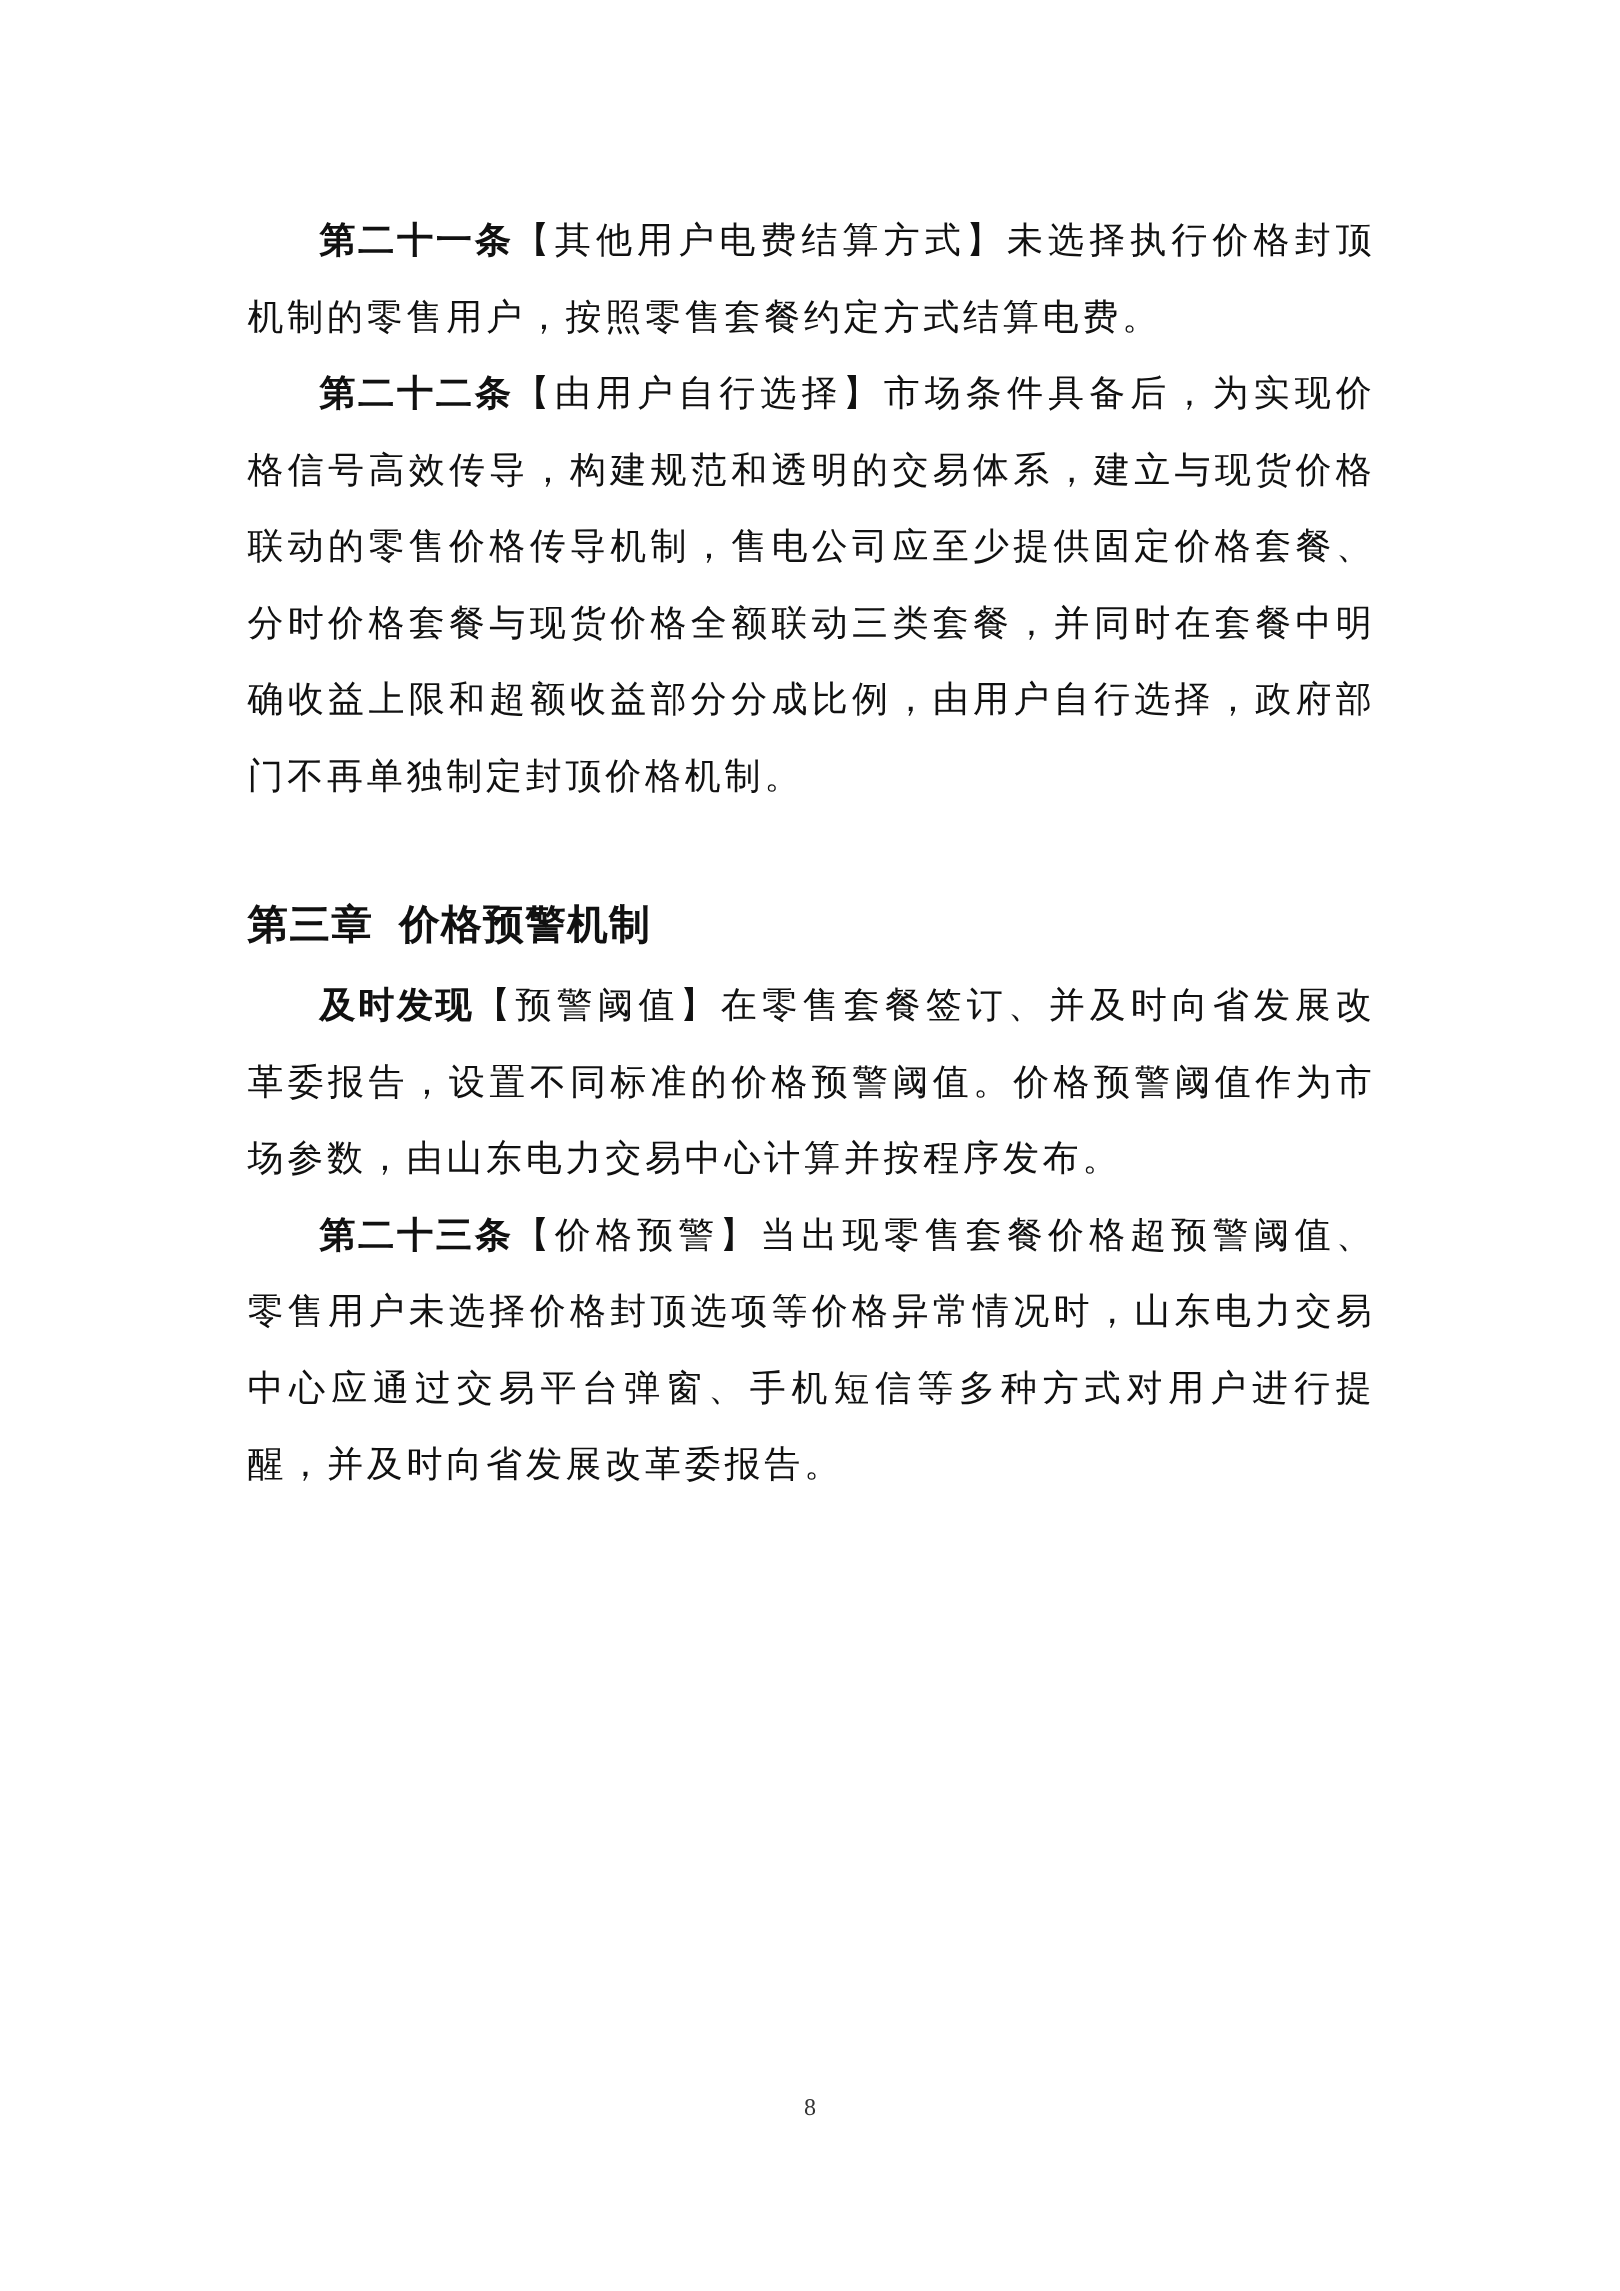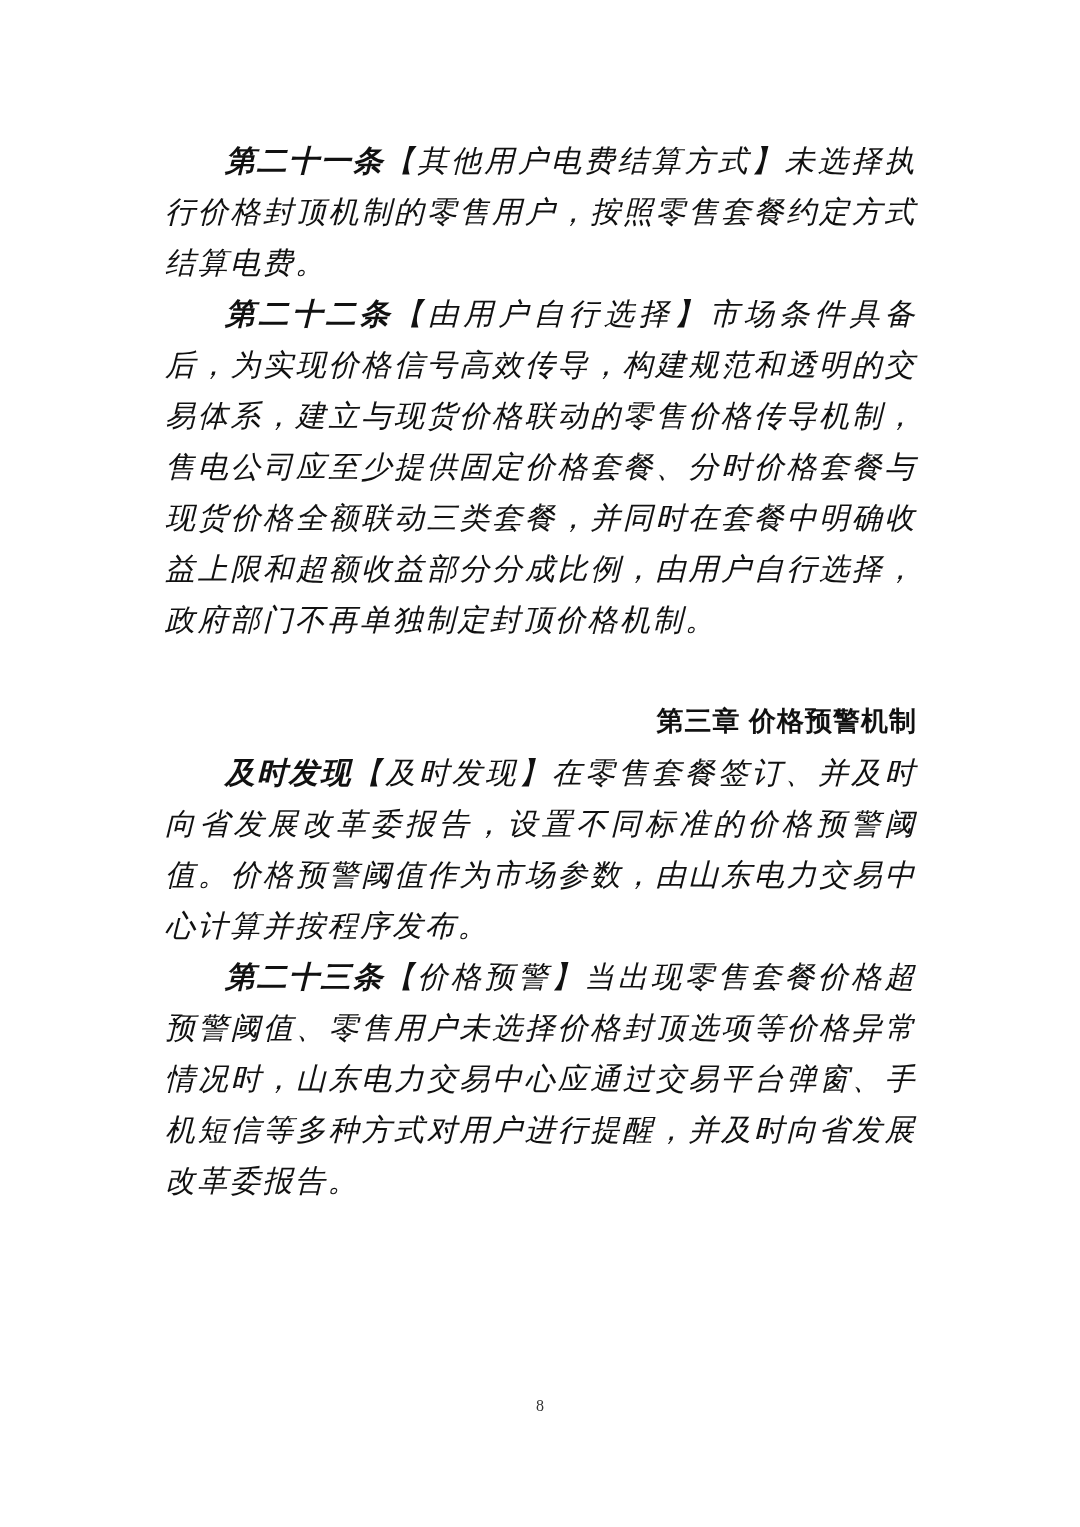--- a/index.html
+++ b/index.html
@@ -15,42 +15,41 @@
     font-family: "DejaVu Serif", "Liberation Serif", serif;
     color: #111111;
   }
   .page {
     position: absolute;
     left: 165px;
     top: 135px;
     width: 752px;
   }
   .para {
-    font-size: 30px;
+    font-size: 24px;
     line-height: 51px;
     text-align: justify;
     text-indent: 2em;
     letter-spacing: 2.5px;
     margin: 0;
-    font-style: italic;
   }
   .art-head {
     font-family: "DejaVu Sans", "Liberation Sans", sans-serif;
     font-weight: bold;
     letter-spacing: 1px;
   }
   .bracket {
     font-weight: normal;
   }
   .chapter {
-    font-family: Liberation Sans, sans-serif;
+    font-family: Liberation Mono, monospace;
     font-weight: bold;
     font-size: 27px;
     line-height: 51px;
-    text-align: right;
+    text-align: left;
     margin: 0;
     letter-spacing: 1px;
   }
   .gap {
     height: 51px;
   }
   .page-number {
     position: absolute;
     top: 1397px;
     left: 0;
@@ -68,20 +67,20 @@
 
   <p class="para"><span class="art-head">第二十一条</span><span class="bracket">【其他用户电费结算方式】</span><span>未选择执行价格封顶机制的零售用户，按照零售套餐约定方式结算电费。</span></p>
 
   <p class="para"><span class="art-head">第二十二条</span><span class="bracket">【由用户自行选择】</span><span>市场条件具备后，为实现价格信号高效传导，构建规范和透明的交易体系，建立与现货价格联动的零售价格传导机制，售电公司应至少提供固定价格套餐、分时价格套餐与现货价格全额联动三类套餐，并同时在套餐中明确收益上限和超额收益部分分成比例，由用户自行选择，政府部门不再单独制定封顶价格机制。</span></p>
 
   <div class="gap"></div>
 
   <h2 class="chapter">第三章  价格预警机制</h2>
 
 
-  <p class="para"><span class="art-head">及时发现</span><span class="bracket">【及时发现】</span><span>在零售套餐签订、并及时向省发展改革委报告，设置不同标准的价格预警阈值。价格预警阈值作为市场参数，由山东电力交易中心计算并按程序发布。</span></p>
+  <p class="para"><span class="art-head">及时发现</span><span class="bracket">【预警阈值】</span><span>在零售套餐签订、并及时向省发展改革委报告，设置不同标准的价格预警阈值。价格预警阈值作为市场参数，由山东电力交易中心计算并按程序发布。</span></p>
 
 
   <p class="para"><span class="art-head">第二十三条</span><span class="bracket">【价格预警】</span><span>当出现零售套餐价格超预警阈值、零售用户未选择价格封顶选项等价格异常情况时，山东电力交易中心应通过交易平台弹窗、手机短信等多种方式对用户进行提醒，并及时向省发展改革委报告。</span></p>
 
 </div>
 
 <div class="page-number">8</div>
 
 </body></html>

